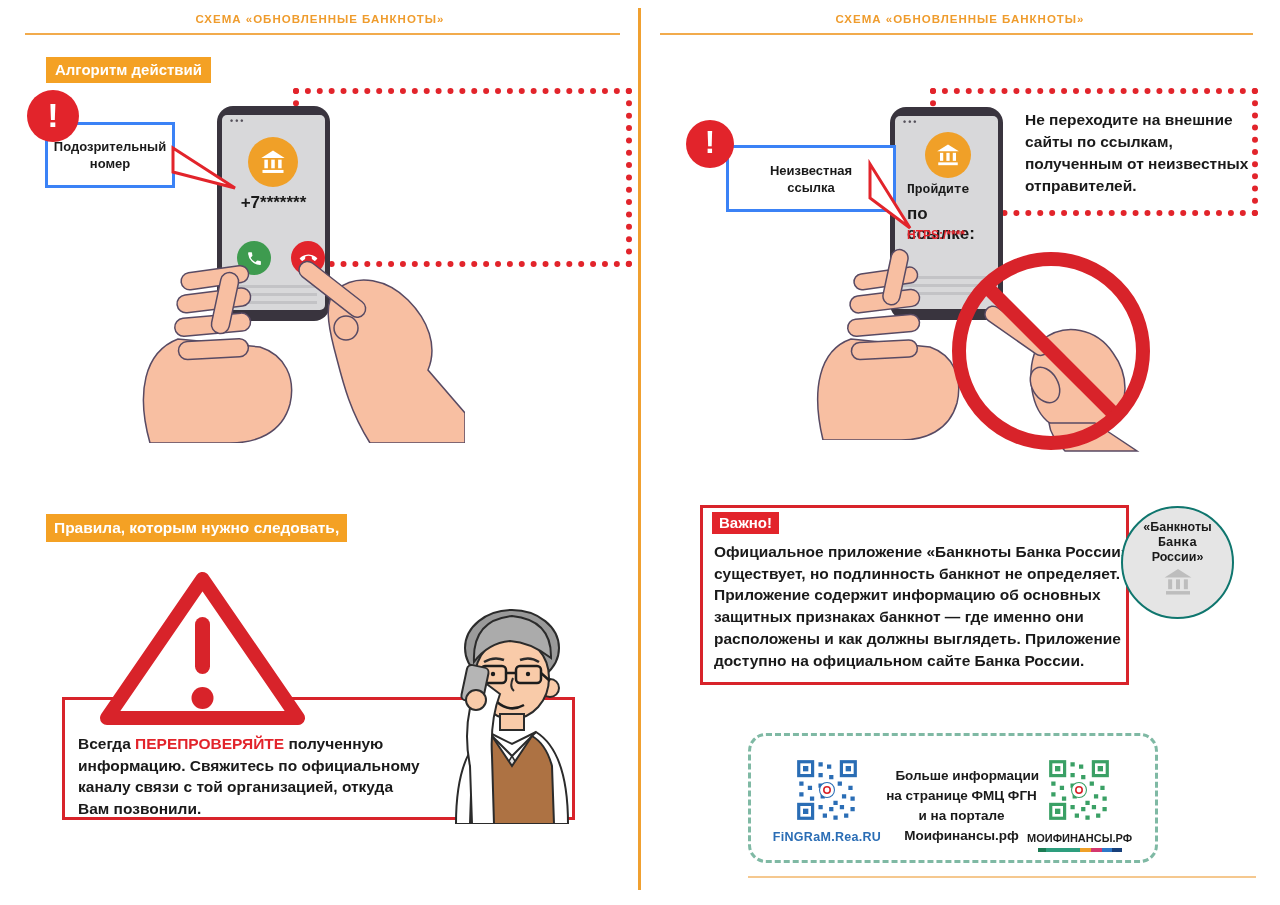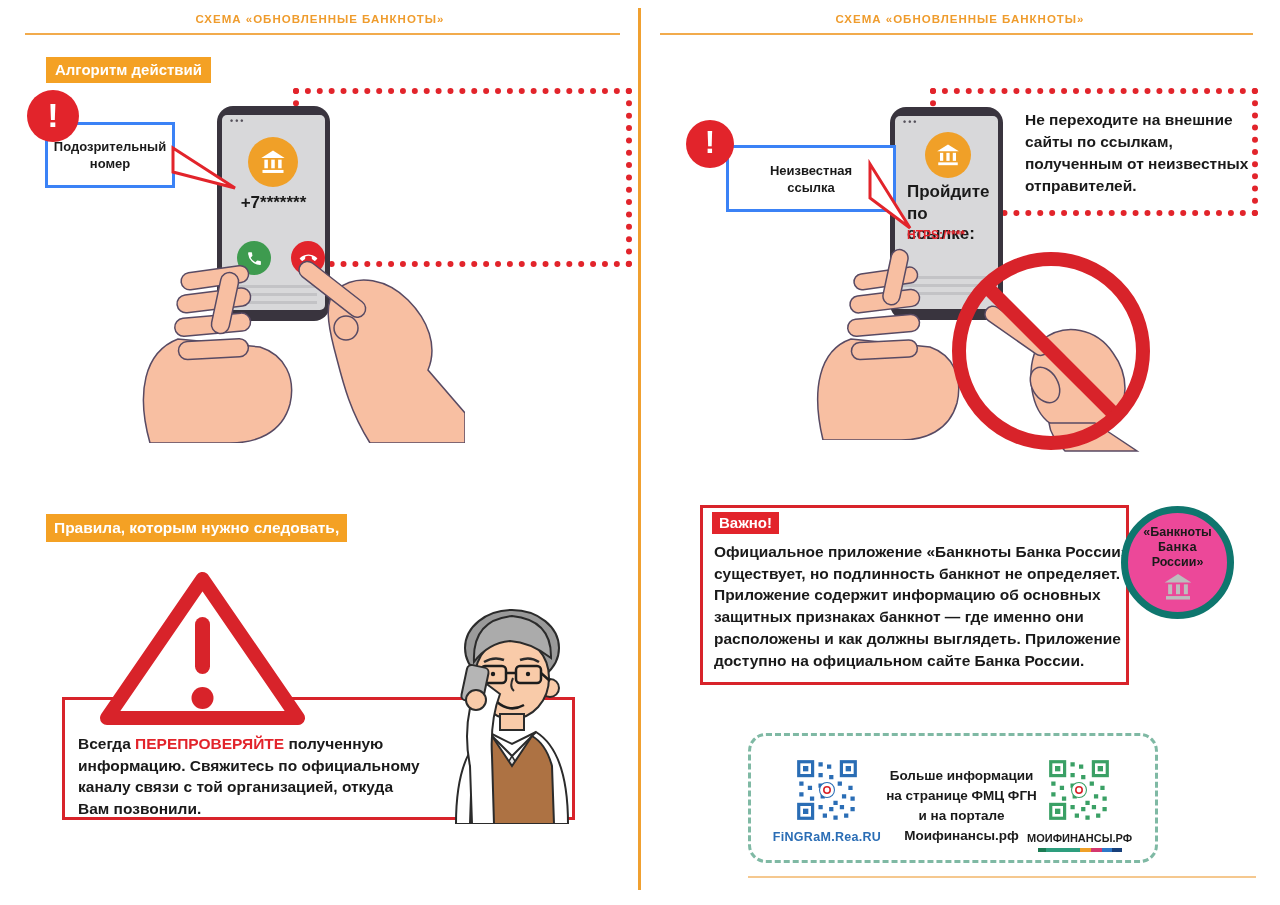--- a/index.html
+++ b/index.html
@@ -18,21 +18,21 @@
   .screen { position:absolute; left:5px; top:9px; right:5px; bottom:11px; background:#D8D8DA; border-radius:5px; }
   .screen-dots { position:absolute; left:8px; top:1px; color:#55515B; font-weight:700; font-size:9px; letter-spacing:2px; }
   .bankc { position:absolute; border-radius:50%; background:#F0A028; display:flex; align-items:center; justify-content:center; }
   .callbtn { position:absolute; border-radius:50%; display:flex; align-items:center; justify-content:center; }
   .scrline { position:absolute; left:8px; right:8px; height:2.5px; background:#C3C3C6; }
   .wline { font-weight:700; font-size:15.5px; line-height:22px; color:#1A1A1A; white-space:nowrap; }
   .red-t { color:#E2242B; }
   .redbox { border:3px solid #D8232A; background:#fff; }
   .hands { z-index:4; }
   .scene-top { z-index:5; }
-  .appcircle { border:7px solid #0f766e; border-radius:50%; background:#ec4899; z-index:6; text-align:center; }
+  .appcircle { border:2px solid #0f766e; border-radius:50%; background:#e5e5e5; z-index:6; text-align:center; }
   .panel { border:3px dashed #7FB9A4; border-radius:18px; background:#fff; }
   .qr-label { font-weight:700; text-align:center; }
   .stripe { display:flex; height:4px; }
   .stripe div { height:4px; }
 </style>
 </head>
 <body>
 
 <svg width="0" height="0" style="position:absolute">
   <defs>
@@ -186,21 +186,21 @@
   </svg>
 
   <div class="abs phone" style="left:890px; top:107px; width:113px; height:213px;">
     <div class="screen">
       <div class="screen-dots">•••</div>
       <div class="bankc" style="left:30px; top:16px; width:46px; height:46px;">
         <svg width="26" height="26" style="color:#fff">
             <use href="#bank"></use>
           </svg>
       </div>
-      <div class="abs b" style="left:12px; top:66px; font-size:17px;">Пройдите</div>
+      <div class="abs b" style="left:12px; top:66px; font-size:13px;font-family:Liberation Mono, monospace;">Пройдите</div>
       <div class="abs b" style="left:12px; top:88px; font-size:17px;">по ссылке:</div>
       <div class="abs b red-t" style="left:12px; top:112px; font-size:12px;">HTPS:/****</div>
       <div class="scrline" style="top:160px;"></div>
       <div class="scrline" style="top:168px;"></div>
       <div class="scrline" style="top:176px;"></div>
     </div>
   </div>
 
   <svg class="abs hands" style="left:795px; top:235px;" width="215" height="205" viewBox="0 0 215 205">
     <g fill="#F8BFA2" stroke="#584A63" stroke-width="1.5">
@@ -237,21 +237,21 @@
         <use href="#bank"></use>
       </svg>
   </div>
 
   <div class="abs panel" style="left:748px; top:733px; width:410px; height:130px;">
     <svg class="abs" style="left:44px; top:22px; color:#2A6DB5;" width="64" height="64" viewBox="0 0 60 60">
         <use href="#qrsym"></use>
       </svg>
     <div class="abs qr-label" style="left:16px; top:94px; width:120px; color:#2A6DB5; font-size:12.5px; letter-spacing:.3px;">FiNGRaM.Rea.RU</div>
     <div class="abs" style="left:133px; top:30px; width:155px; text-align:center;">
-      <div class="b" style="font-size:13.5px; line-height:20px;">Больше информации</div>
+      <div class="b" style="font-size:13.5px; line-height:20px;text-align:right;">Больше информации</div>
       <div class="b" style="font-size:13.5px; line-height:20px;">на странице ФМЦ ФГН</div>
       <div class="b" style="font-size:13.5px; line-height:20px;">и на портале</div>
       <div class="b" style="font-size:13.5px; line-height:20px;">Моифинансы.рф</div>
     </div>
     <svg class="abs" style="left:296px; top:22px; color:#3AA065;" width="64" height="64" viewBox="0 0 60 60">
         <use href="#qrsym"></use>
       </svg>
     <div class="abs qr-label" style="left:276px; top:96px; width:104px; color:#1d1d1d; font-size:11px;">МОИФИНАНСЫ.РФ</div>
     <div class="abs stripe" style="left:287px; top:112px; width:84px;">
       <div style="width:8px; background:#1C7C54;"></div>

